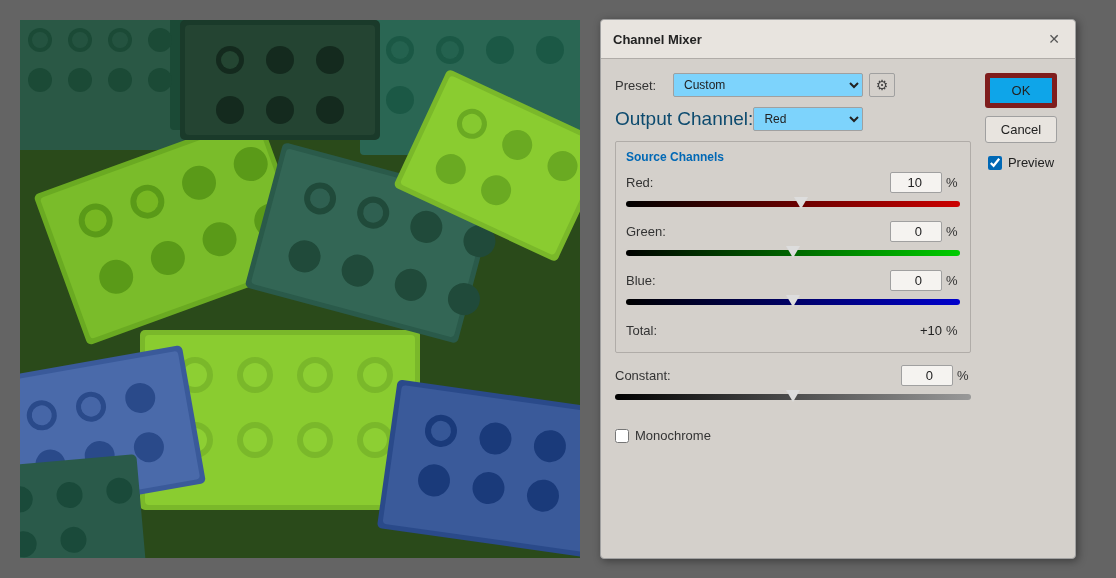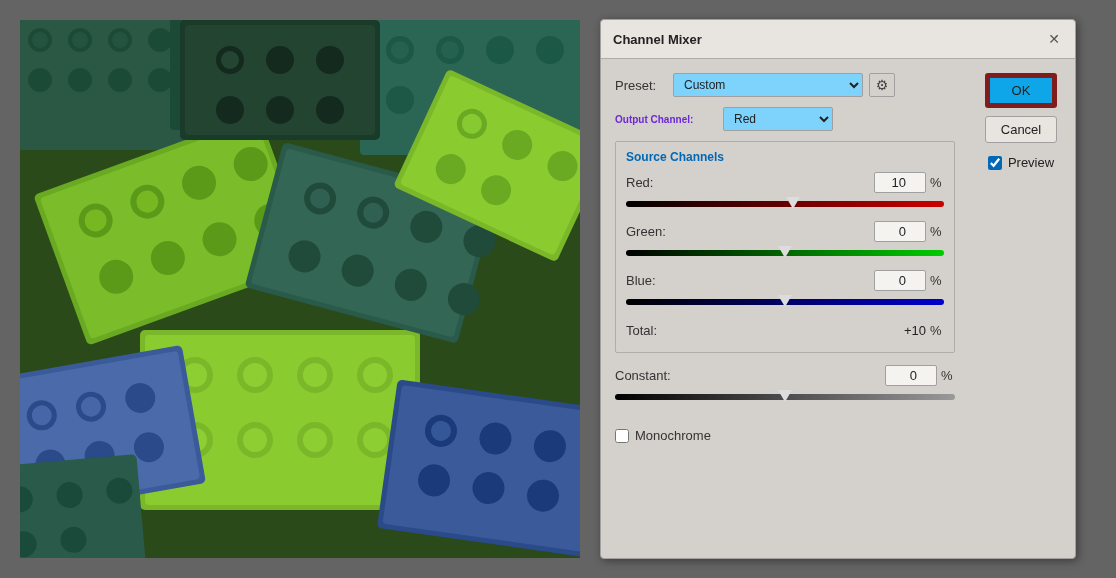--- a/index.html
+++ b/index.html
@@ -72,21 +72,21 @@
       display: flex;
       align-items: center;
       justify-content: center;
       color: #555;
       font-size: 14px;
       padding: 0;
     }
 
     .dialog-body {
       display: flex;
-      gap: 16px;
+      gap: 0;
       padding: 14px 14px 14px 14px;
       flex: 1;
     }
     .dialog-left {
       flex: 1;
       display: flex;
       flex-direction: column;
       gap: 0;
     }
     .dialog-right {
@@ -116,21 +116,20 @@
       font-size: 12px;
       color: #222;
       cursor: pointer;
       appearance: auto;
     }
     .preset-select {
       width: 190px;
     }
     .output-select {
       width: 110px;
-      margin-left: 8px;
     }
     .gear-btn {
       background: #d4d0cb;
       border: 1px solid #a0a0a0;
       border-radius: 2px;
       width: 26px;
       height: 24px;
       display: flex;
       align-items: center;
       justify-content: center;
@@ -332,24 +331,23 @@
       font-size: 13px;
       color: #333;
     }
 
     .output-row {
       display: flex;
       align-items: center;
       margin-bottom: 10px;
     }
     .output-label {
-      font-size: 10px;
-      color: #6d28d9;
+      font-size: 19px;
+      color: #0c4a6e;
       min-width: 100px;
-      font-weight: bold;
     }
   </style>
 </head>
 <body>
 
 <div class="main-area">
 
   <div class="image-panel">
     <svg class="lego-svg" viewBox="0 0 560 538" xmlns="http://www.w3.org/2000/svg">
 

